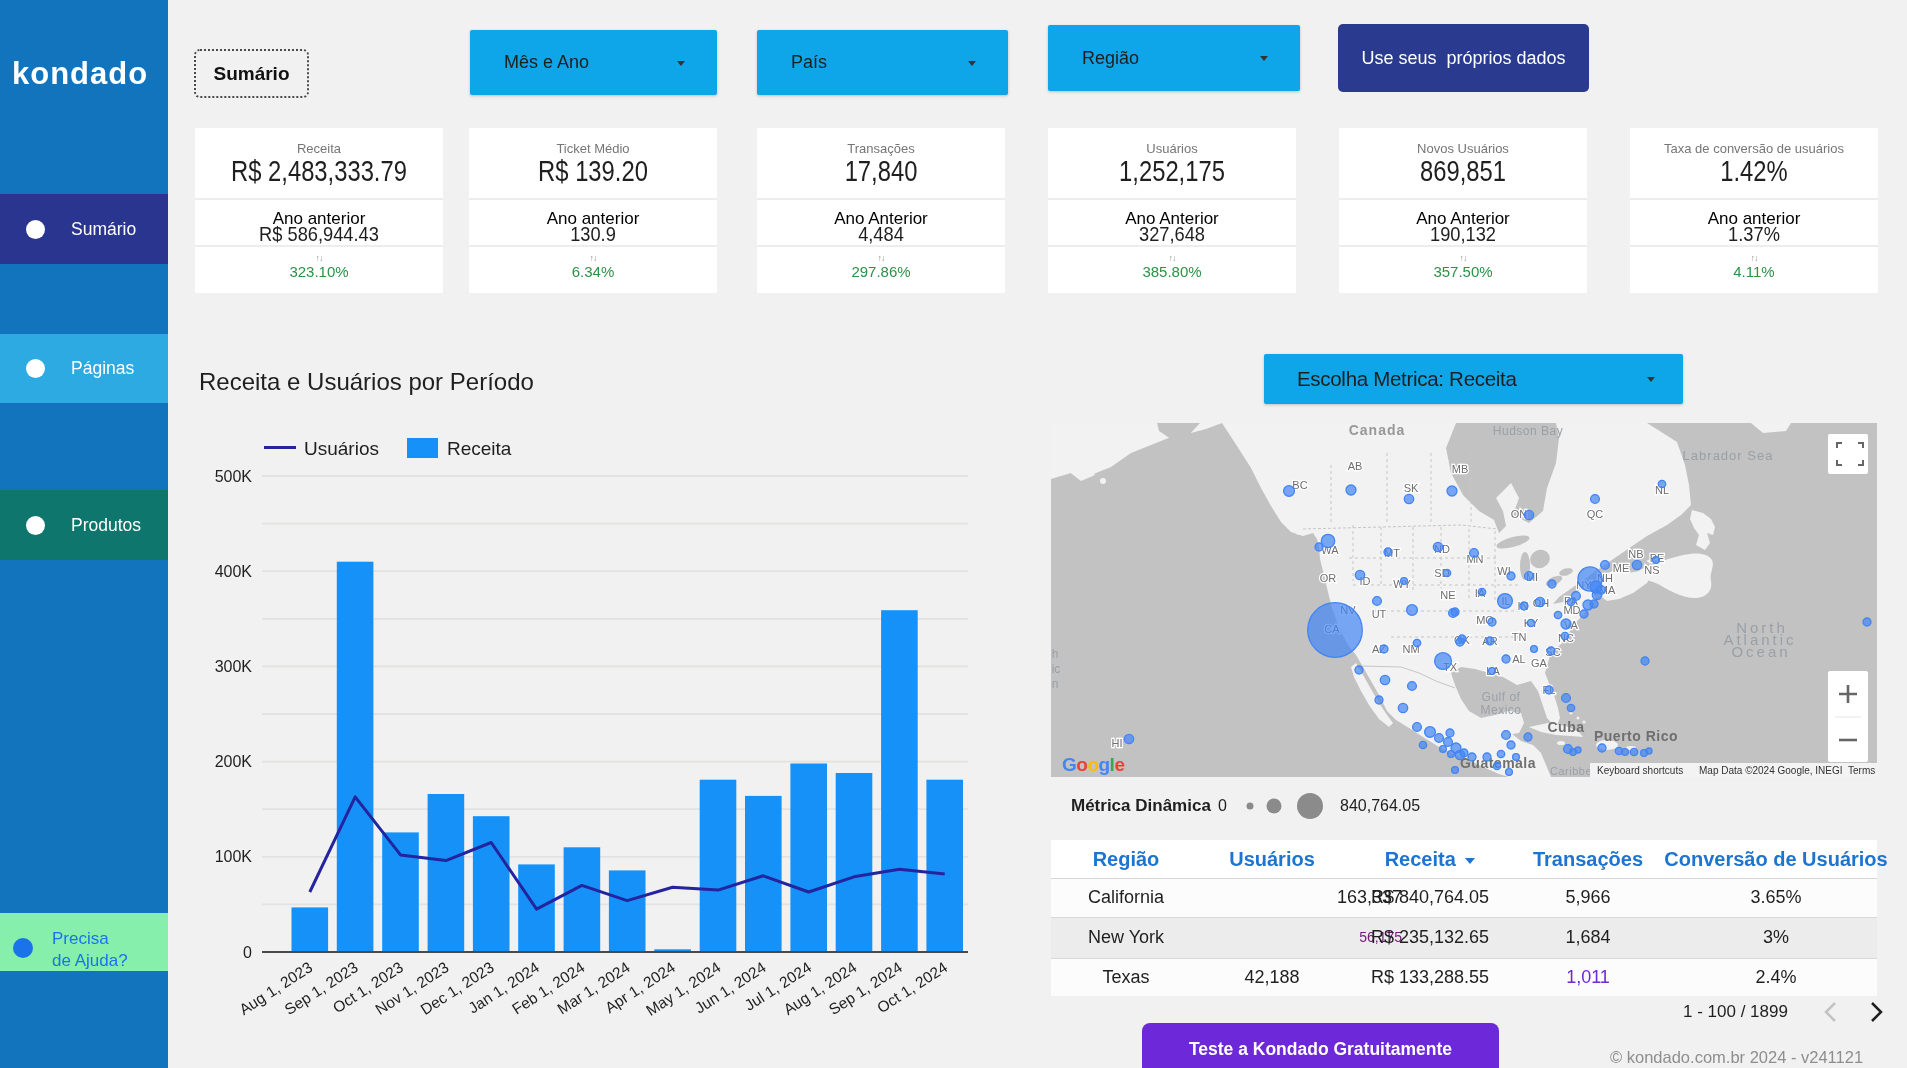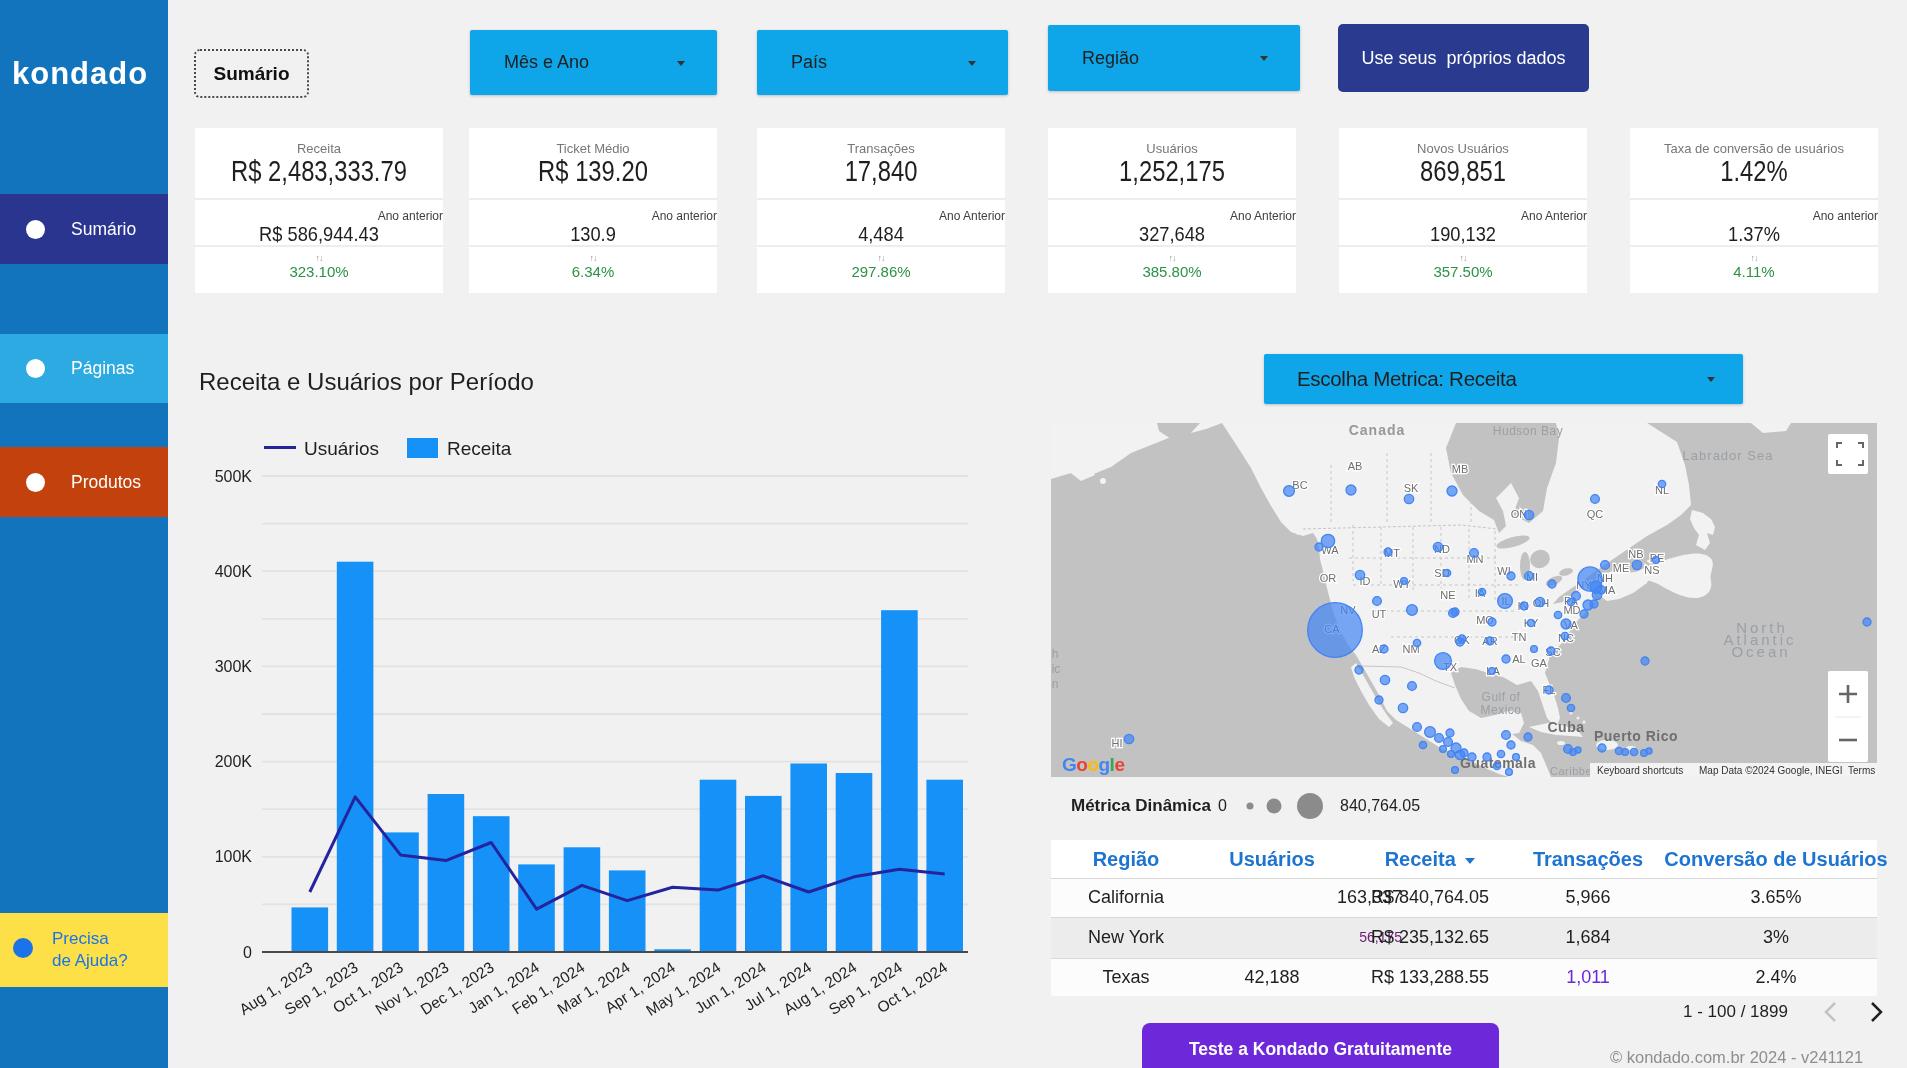--- a/index.html
+++ b/index.html
@@ -3,41 +3,41 @@
 <style>
 *{margin:0;padding:0;box-sizing:border-box}
 html,body{width:1907px;height:1068px;overflow:hidden;background:#f1f1f1;
 font-family:"Liberation Sans",sans-serif;position:relative}
 .abs{position:absolute}
 .card{position:absolute;top:128px;width:248px;height:165px;background:#fff}
 .card .lbl{position:absolute;top:13px;left:0;right:0;text-align:center;font-size:13px;color:#767676}
 .card .main{position:absolute;top:27px;left:0;right:0;text-align:center;font-size:29px;color:#1f1f1f;transform:scaleX(.82)}
 .card .d1{position:absolute;top:70px;left:0;right:0;border-top:2px solid #ededed}
 .card .d2{position:absolute;top:117px;left:0;right:0;border-top:2px solid #ededed}
-.card .slbl{position:absolute;top:81px;left:0;right:0;text-align:right;font-size:12px;color:#404040}
+.card .slbl{position:absolute;top:81px;left:0;right:0;text-align:center;font-size:17px;color:#000000}
 .card .sval{position:absolute;top:94px;left:0;right:0;text-align:center;font-size:21px;color:#1f1f1f;transform:scaleX(.87)}
 .card .arr{position:absolute;top:125px;left:0;right:0;text-align:center;font-size:9px;color:#9a9a9a;letter-spacing:-1px}
 .card .pct{position:absolute;top:135px;left:0;right:0;text-align:center;font-size:15px;color:#2b9246}
 .ddbox{position:absolute;background:#0ea5e9;box-shadow:0 1px 3px rgba(0,0,0,.22);border-radius:2px}
 .ddbox .t{position:absolute;left:34px;top:0;bottom:0;display:flex;align-items:center;font-size:18px;color:#1f1f1f}
 .caret{position:absolute;right:32px;top:50%;margin-top:-2px;width:0;height:0;border-left:4.5px solid transparent;border-right:4.5px solid transparent;border-top:5.5px solid #333}
 .navrow{position:absolute;left:0;width:168px;display:flex;align-items:center;color:#fff;font-size:17.5px}
 .navdot{width:19px;height:19px;border-radius:50%;background:#fff;margin-left:26px;margin-right:26px;flex:0 0 auto}
 </style></head>
 <body>
 
 <div class="abs" style="left:0;top:0;width:168px;height:1068px;background:#1274BD"></div>
 <div class="abs" style="left:12px;top:56px;width:156px;color:#fff;font-size:31px;font-weight:bold;letter-spacing:1px">kondado</div>
 <div class="navrow" style="top:194px;height:70px;background:#2A3590">
  <div class="navdot"></div>Sumário</div>
 <div class="navrow" style="top:334px;height:69px;background:#2CAAE1">
  <div class="navdot"></div>Páginas</div>
-<div class="navrow" style="top:447px;height:70px;background:#c2410c">
+<div class="navrow" style="top:490px;height:70px;background:#0f766e">
  <div class="navdot"></div>Produtos</div>
-<div class="abs" style="left:0;top:913px;width:168px;height:74px;background:#fde047">
+<div class="abs" style="left:0;top:913px;width:168px;height:58px;background:#86efac">
  <div class="abs" style="left:13px;top:25px;width:20px;height:20px;border-radius:50%;background:#1a73e8"></div>
  <div class="abs" style="left:52px;top:15px;font-size:17px;color:#1a73e8;line-height:22px">Precisa<br>de Ajuda?</div>
 </div>
 
 <div class="abs" style="left:194px;top:49px;width:115px;height:49px;border:2px dotted #4a4a4a;border-radius:6px;display:flex;align-items:center;justify-content:center;font-size:19px;font-weight:bold;color:#111">Sumário</div>
 <div class="ddbox" style="left:470px;top:30px;width:247px;height:65px">
     <div class="t">Mês e Ano</div>
     <div class="caret"></div>
   </div>
 <div class="ddbox" style="left:757px;top:30px;width:251px;height:65px">
@@ -159,21 +159,21 @@
     <text transform="translate(451.2,540) rotate(-33)" text-anchor="end" font-size="15.5" fill="#1f1f1f">Mar 1, 2024</text>
     <text transform="translate(496.6,540) rotate(-33)" text-anchor="end" font-size="15.5" fill="#1f1f1f">Apr 1, 2024</text>
     <text transform="translate(542.0,540) rotate(-33)" text-anchor="end" font-size="15.5" fill="#1f1f1f">May 1, 2024</text>
     <text transform="translate(587.3,540) rotate(-33)" text-anchor="end" font-size="15.5" fill="#1f1f1f">Jun 1, 2024</text>
     <text transform="translate(632.7,540) rotate(-33)" text-anchor="end" font-size="15.5" fill="#1f1f1f">Jul 1, 2024</text>
     <text transform="translate(678.0,540) rotate(-33)" text-anchor="end" font-size="15.5" fill="#1f1f1f">Aug 1, 2024</text>
     <text transform="translate(723.4,540) rotate(-33)" text-anchor="end" font-size="15.5" fill="#1f1f1f">Sep 1, 2024</text>
     <text transform="translate(768.7,540) rotate(-33)" text-anchor="end" font-size="15.5" fill="#1f1f1f">Oct 1, 2024</text>
   </svg>
 
-<div class="ddbox" style="left:1264px;top:354px;width:479px;height:50px">
+<div class="ddbox" style="left:1264px;top:354px;width:419px;height:50px">
  <div class="abs" style="left:33px;top:0;bottom:0;display:flex;align-items:center;font-size:20.5px;letter-spacing:-0.3px;color:#1f1f1f">Escolha Metrica:&nbsp;Receita</div>
  <div class="caret" style="right:28px"></div>
 </div>
 <svg class="abs" style="left:1051px;top:423px" width="826" height="354" viewBox="0 0 826 354">
     <rect x="0" y="0" width="826" height="354" fill="#F2F2F2"></rect>
     <path d="M171,0 L186,23 L200,45 L210,65 L220,83 L230,99 L240,109 L252,113 L262,110 L266,116 L268,124 L269,136 L272,148 L276,165 L281,185 L288,205 L297,222 L305,232 L312,244 L320,258 L328,272 L336,288 L345,297 L358,305 L372,314 L388,324 L403,331 L418,337 L432,344 L448,351 L458,354 L0,354 L0,56 L20,50 L40,52 L60,44 L80,30 L100,22 L120,14 L140,10 L155,6 Z" fill="#C2C2C2"></path>
     <path d="M0,20 L18,26 L34,40 L44,52 L30,58 L12,44 L0,36 Z" fill="#F2F2F2"></path>
     <path d="M106,0 L149,0 L138,12 L120,16 L108,8 Z" fill="#C2C2C2"></path>
     <circle cx="52" cy="58" r="3" fill="#F2F2F2"></circle>
     <path d="M596,0 L626,19 L634,42 L638,62 L640,82 L630,92 L616,102 L596,113 L574,128 L552,143 L528,160 L508,174 L502,181 L512,179 L534,163 L552,152 L566,146 L576,150 L590,148 L600,152 L596,160 L582,170 L568,176 L556,178 L548,172 L541,167 L545,176 L537,186 L528,196 L520,206 L515,216 L506,225 L500,228 L497,240 L494,250 L498,260 L503,272 L507,285 L509,295 L505,305 L496,295 L491,280 L487,268 L480,258 L466,262 L452,254 L438,250 L424,246 L410,244 L400,250 L404,262 L410,276 L418,288 L430,295 L444,292 L460,288 L470,292 L468,304 L460,310 L470,318 L482,322 L490,330 L495,342 L500,354 L826,354 L826,0 Z" fill="#C2C2C2"></path>

